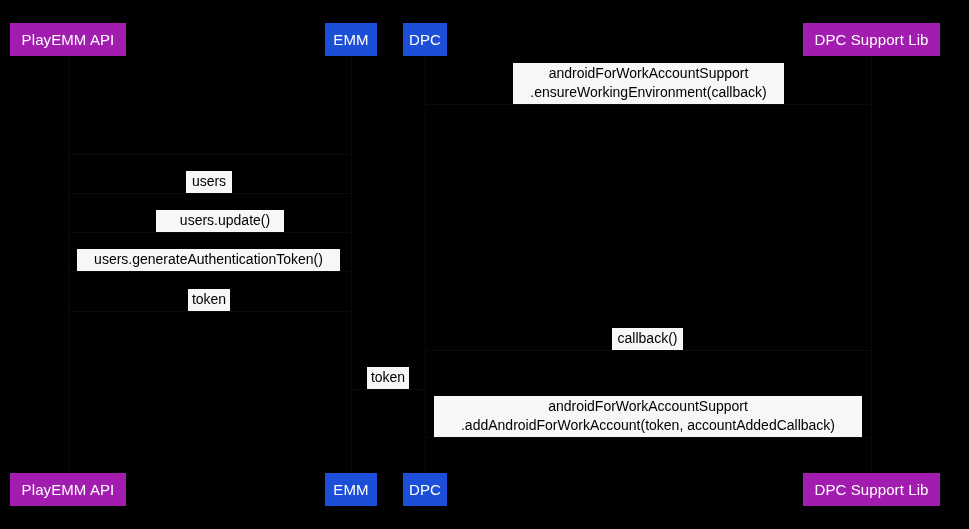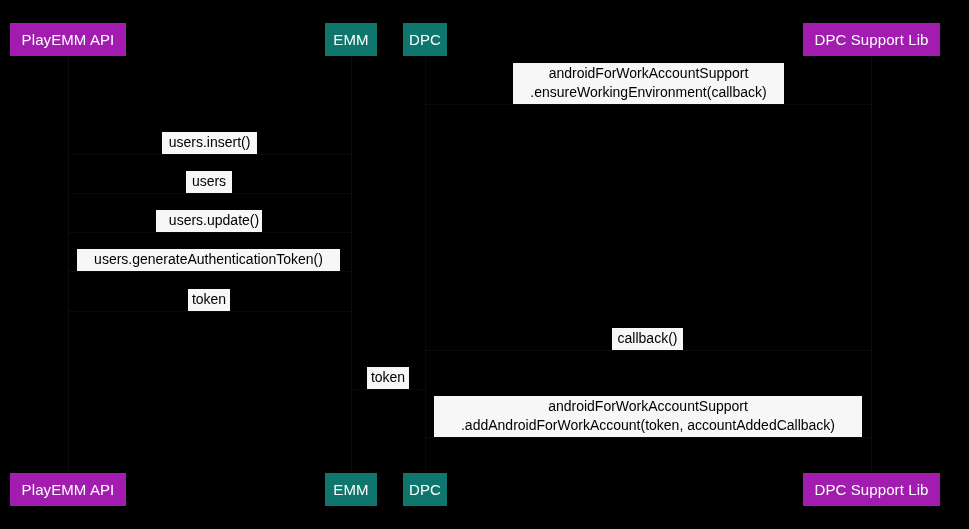--- a/index.html
+++ b/index.html
@@ -21,21 +21,21 @@
     align-items: center;
     justify-content: center;
     color: #ffffff;
     font-size: 15px;
     line-height: 1;
     letter-spacing: 0.1px;
     white-space: nowrap;
     box-sizing: border-box;
   }
   .participant.green { background: #a21caf; }
-  .participant.blue  { background: #0f766e; }
+  .participant.blue  { background: #1d4ed8; }
 
   .lifeline {
     position: absolute;
     width: 1px;
     background: #0b0b0b;
     top: 56px;
     height: 416px;
   }
 
   .msg-label {
@@ -98,25 +98,24 @@
   <div class="participant blue" style="left:403px; top:473px; width:44px; height:33px;">
     <span>DPC</span>
   </div>
   <div class="participant green" style="left:803px; top:473px; width:137px; height:33px;">
     <span>DPC Support Lib</span>
   </div>
 
   <div class="msg-label center" style="left:513px; top:63px; width:271px;">androidForWorkAccountSupport
 .ensureWorkingEnvironment(callback)</div>
 
-  <div class="msg-label center" style="left:162px; top:132px; width:95px;">users.insert()</div>
 
   <div class="msg-label center" style="left:186px; top:171px; width:46px;">users</div>
 
-  <div class="msg-label center" style="left:156px; top:210px; width:106px;padding-left:12px;">users.update()</div>
+  <div class="msg-label center" style="left:156px; top:210px; width:128px;padding-left:12px;">users.update()</div>
 
   <div class="msg-label center" style="left:77px; top:249px; width:263px;">users.generateAuthenticationToken()</div>
 
   <div class="msg-label center" style="left:188px; top:289px; width:42px;">token</div>
 
   <div class="msg-label center" style="left:612px; top:328px; width:71px;">callback()</div>
 
   <div class="msg-label center" style="left:367px; top:367px; width:42px;">token</div>
 
   <div class="msg-label center" style="left:434px; top:396px; width:428px;">androidForWorkAccountSupport

